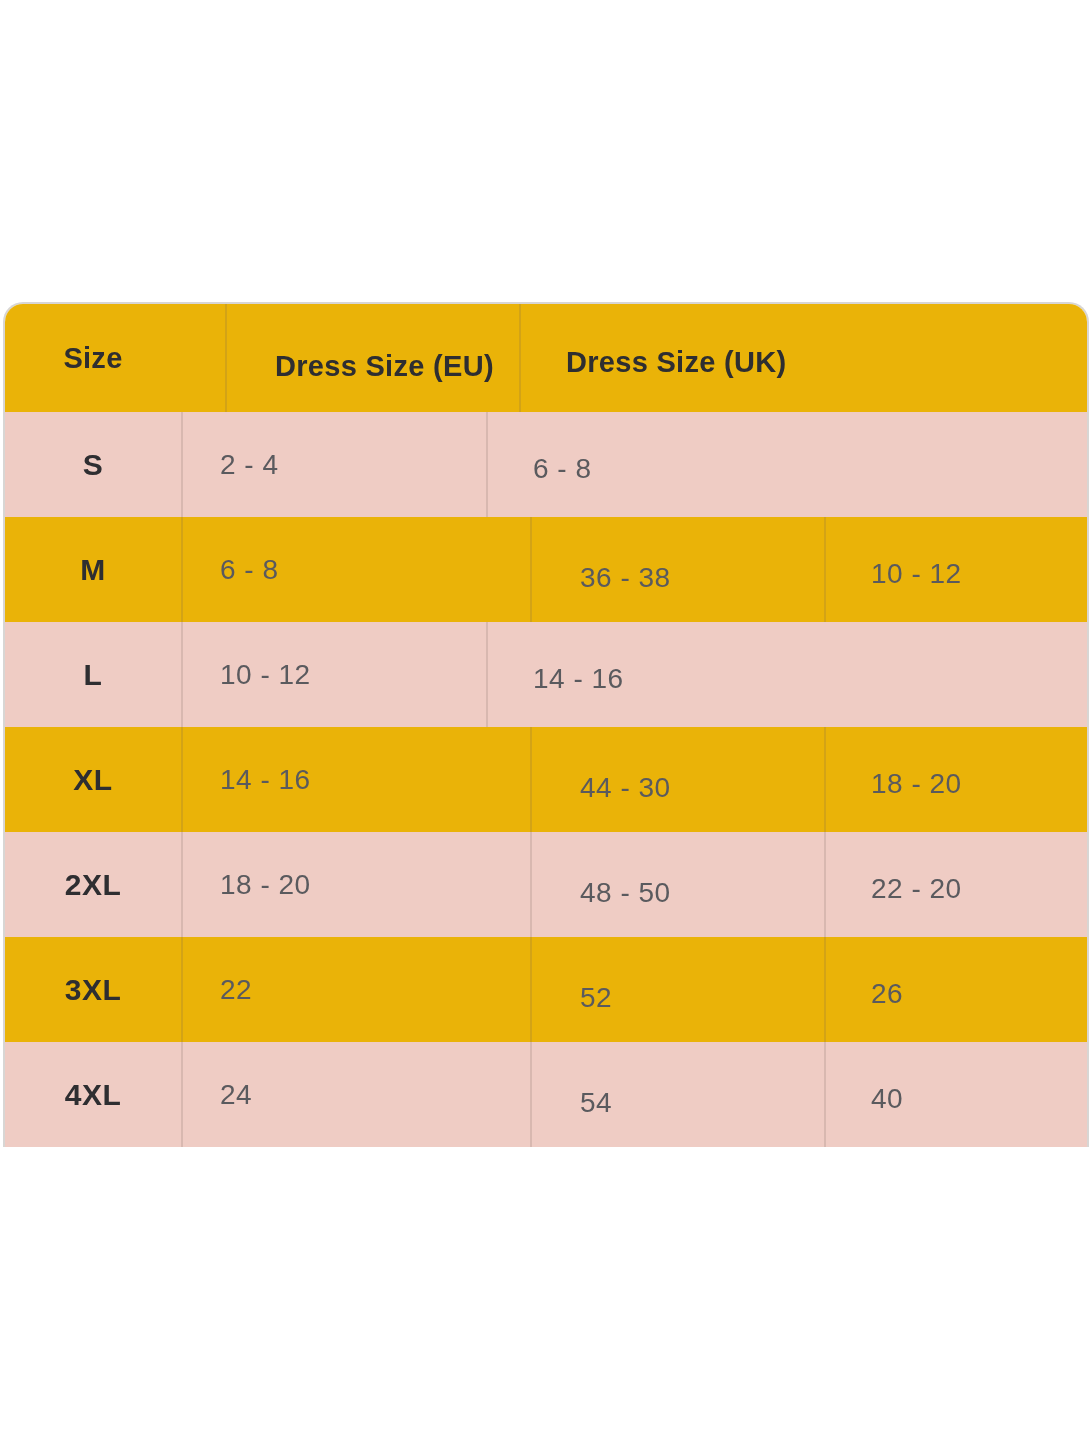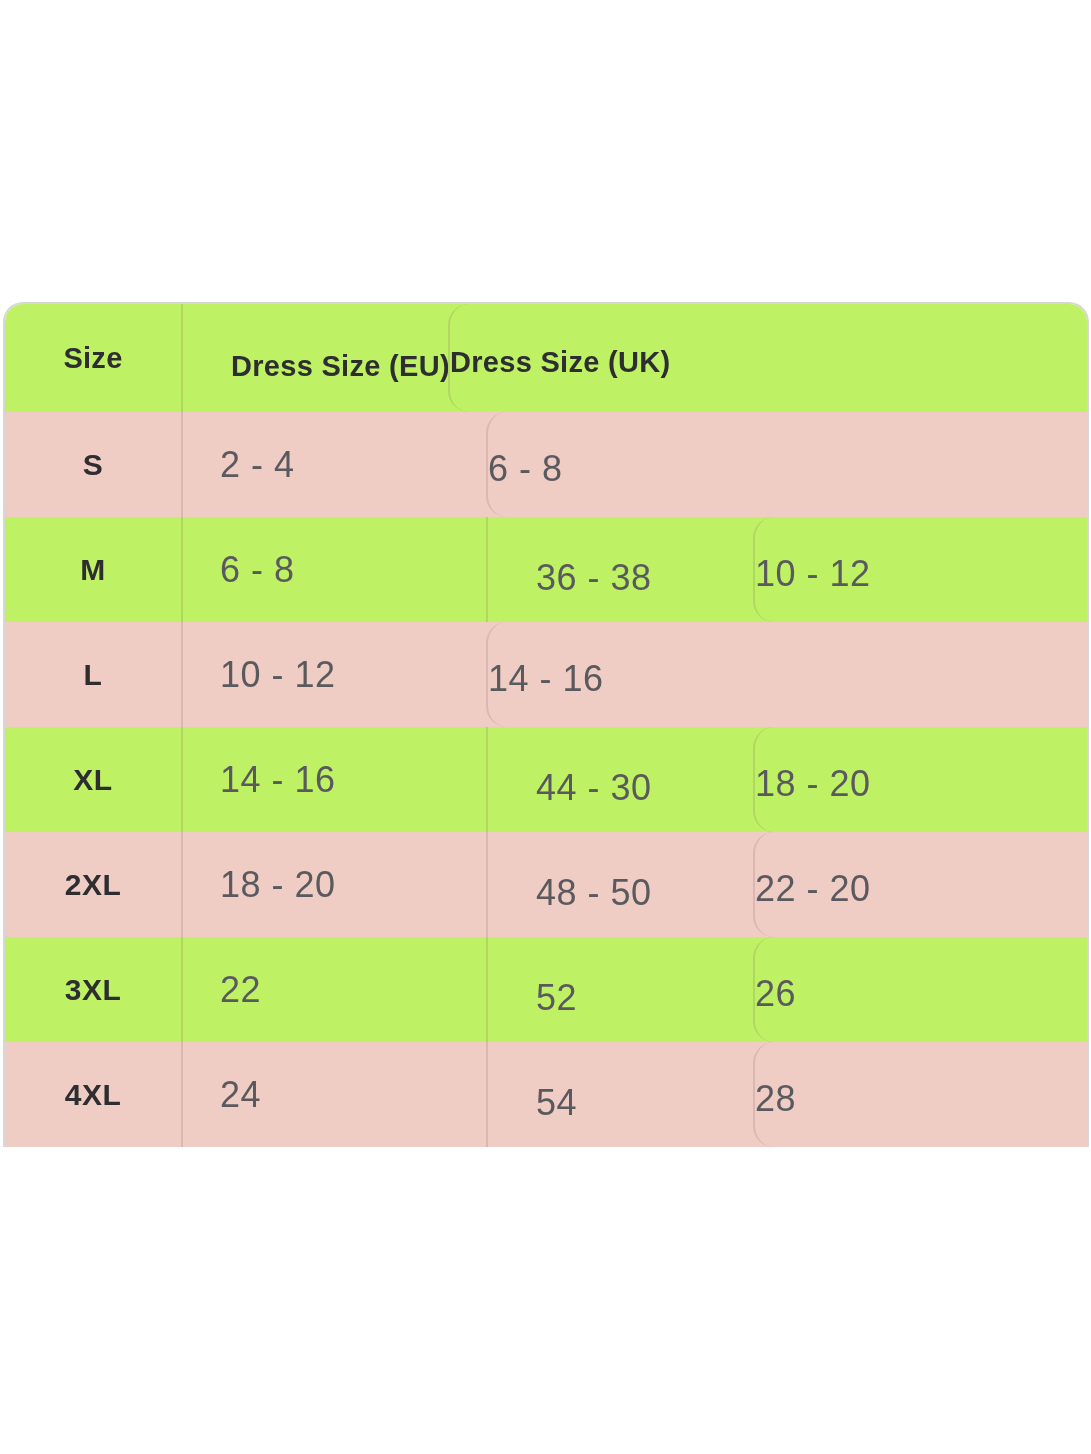--- a/index.html
+++ b/index.html
@@ -18,48 +18,48 @@
     width: 1086px;
     background: #ffffff;
     border: 2px solid #d8d6d4;
     border-bottom: none;
     border-radius: 20px 20px 0 0;
     overflow: hidden;
   }
   .row {
     display: flex;
     height: 105px;
-    background: #bef264;
+    background: #eab308;
   }
   .header-row { height: 108px; }
   .row.stripe { background: #efccc4; }
   .cell {
     display: flex;
     align-items: center;
     overflow: hidden;
     white-space: nowrap;
   }
   .c0 { width: 176px; justify-content: center; }
   .c1 { width: 305px; padding-left: 37px; border-left: 2px solid rgba(110, 95, 90, 0.18); }
-  .c2 { width: 267px; padding-left: 48px; border-left: 2px solid rgba(110, 95, 90, 0.18); padding-top: 16px; }
-  .c3 { flex: 1;      border-left: 2px solid rgba(110, 95, 90, 0.18); padding-top: 8px; border-radius: 21px; }
+  .c2 { width: 294px; padding-left: 48px; border-left: 2px solid rgba(110, 95, 90, 0.18); padding-top: 16px; margin-left: 44px; }
+  .c3 { flex: 1;      padding-left: 45px; border-left: 2px solid rgba(110, 95, 90, 0.18); padding-top: 8px; }
   .head {
     font-size: 29px;
     font-weight: 700;
     color: #2e2e31;
     letter-spacing: 0.3px;
   }
   .size-cell {
     font-size: 30px;
     font-weight: 700;
     color: #2e2e31;
     letter-spacing: 0.5px;
   }
   .value-cell {
-    font-size: 36px;
+    font-size: 28px;
     color: #5a5a5e;
     letter-spacing: 0.5px;
   }
 </style>
 </head>
 <body>
 
 <div class="size-chart">
   <div class="row header-row">
     <div class="cell c0 head">Size</div>
@@ -104,16 +104,16 @@
     <div class="cell c0 size-cell">3XL</div>
     <div class="cell c1 value-cell">22</div>
     <div class="cell c2 value-cell">52</div>
     <div class="cell c3 value-cell">26</div>
   </div>
 
   <div class="row data-row stripe">
     <div class="cell c0 size-cell">4XL</div>
     <div class="cell c1 value-cell">24</div>
     <div class="cell c2 value-cell">54</div>
-    <div class="cell c3 value-cell">28</div>
+    <div class="cell c3 value-cell">40</div>
   </div>
 </div>
 </div>
 
 </body></html>

